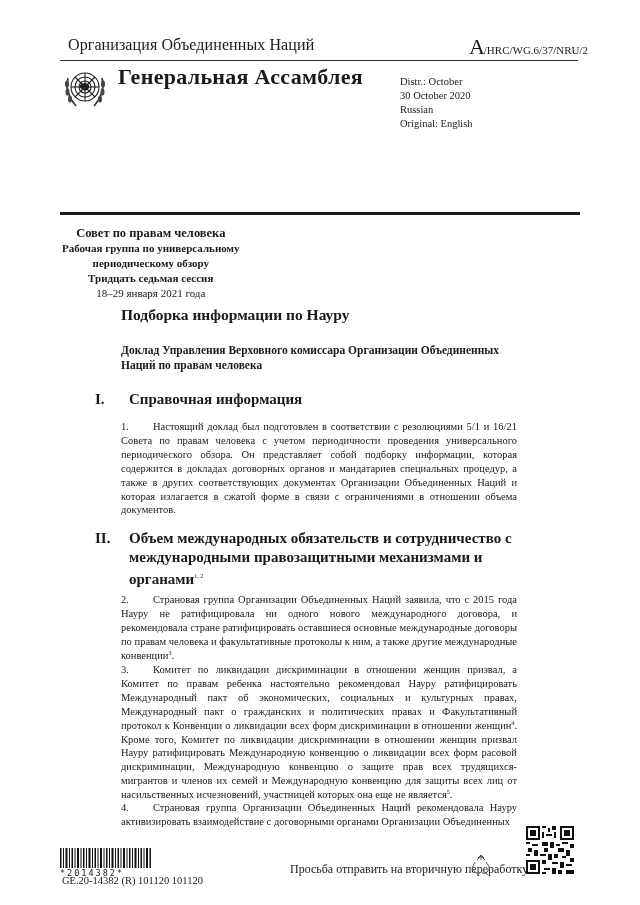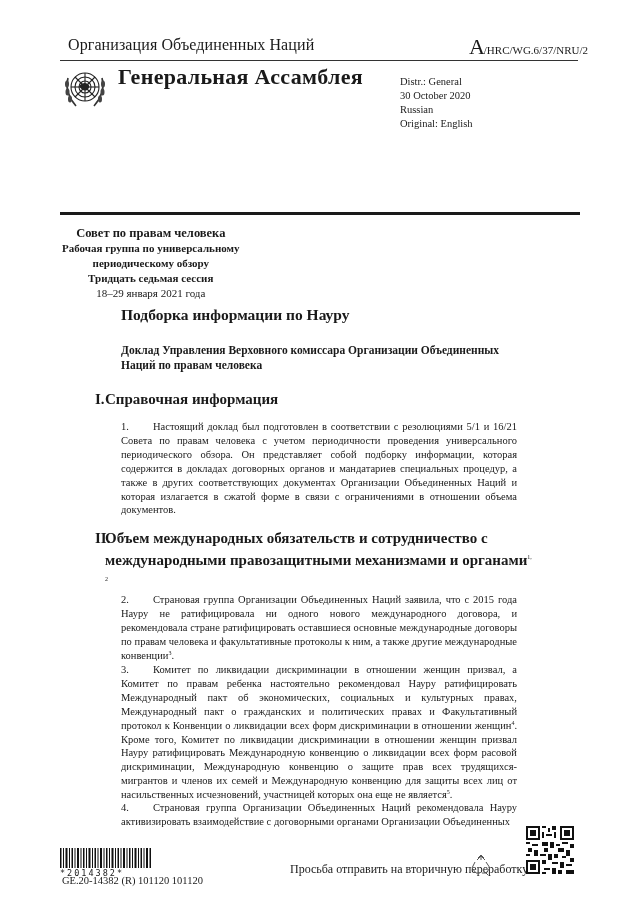--- a/index.html
+++ b/index.html
@@ -20,21 +20,21 @@
   
   .council { left: 62px; top: 226px; font-size: 11px; line-height: 15px; text-align: center; }
   .council .t1 { font-size: 12.5px; font-weight: bold; }
   .council .t2 { font-weight: bold; }
 
   
   .doc-title { left: 121px; top: 306px; font-size: 15.5px; font-weight: bold; }
   .doc-subtitle { left: 121px; top: 343px; font-size: 11.5px; font-weight: bold; line-height: 15px; width: 380px; }
   .section { left: 95px; font-size: 15px; font-weight: bold; line-height: 19px; width: 440px; }
   .section .num { position: absolute; left: 0; top: 0; }
-  .section .txt { display: block; margin-left: 10px; }
+  .section .txt { display: block; margin-left: 34px; }
   .section sup { font-size: 6px; font-weight: normal; vertical-align: super; }
 
   
   .para { left: 121px; width: 396px; font-size: 10.5px; line-height: 13.9px; text-align: justify; }
   .para .pnum { display: inline-block; width: 32px; }
   .para sup { font-size: 6px; line-height: 0; }
 
   
   .job-number { left: 62px; top: 831px; font-size: 10.5px; margin-top: 44px; }
   .barcode { left: 60px; top: 848px; width: 92px; height: 20px; }
@@ -71,21 +71,21 @@
       <ellipse cx="8" cy="33" rx="2" ry="3.5"></ellipse>
     <ellipse cx="41" cy="18" rx="2" ry="3.5"></ellipse>
       <ellipse cx="40.5" cy="26" rx="2" ry="3.5"></ellipse>
       <ellipse cx="38" cy="33" rx="2" ry="3.5"></ellipse>
   </g>
 </svg>
 
 <div class="abs assembly-title">Генеральная Ассамблея</div>
 
 <div class="abs distr">
-  <div>Distr.: General</div>
+  <div>Distr.: October</div>
   <div>30 October 2020</div>
   <div>Russian</div>
   <div>Original: English</div>
 </div>
 
 <div class="abs rule-thick"></div>
 
 <div class="abs council">
   <div class="t1">Совет по правам человека</div>
   <div class="t2">Рабочая группа по универсальному</div>

